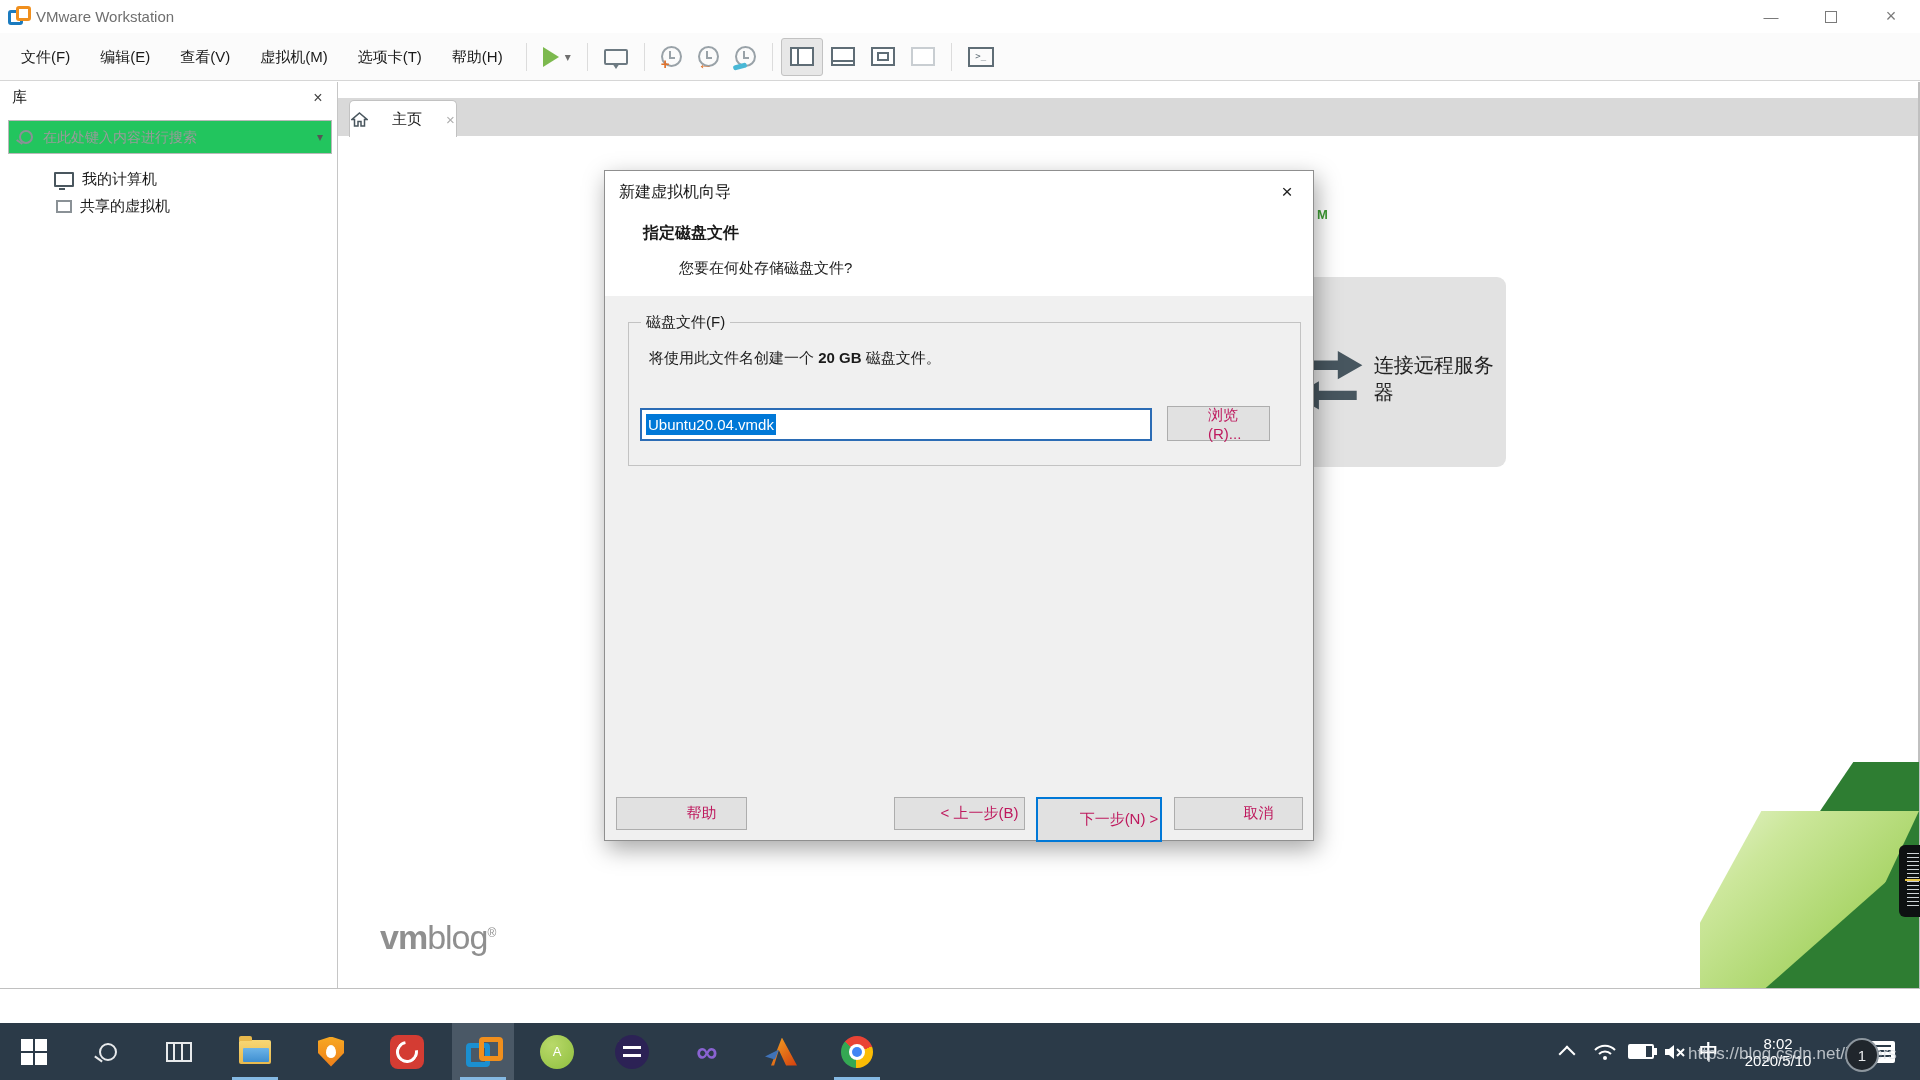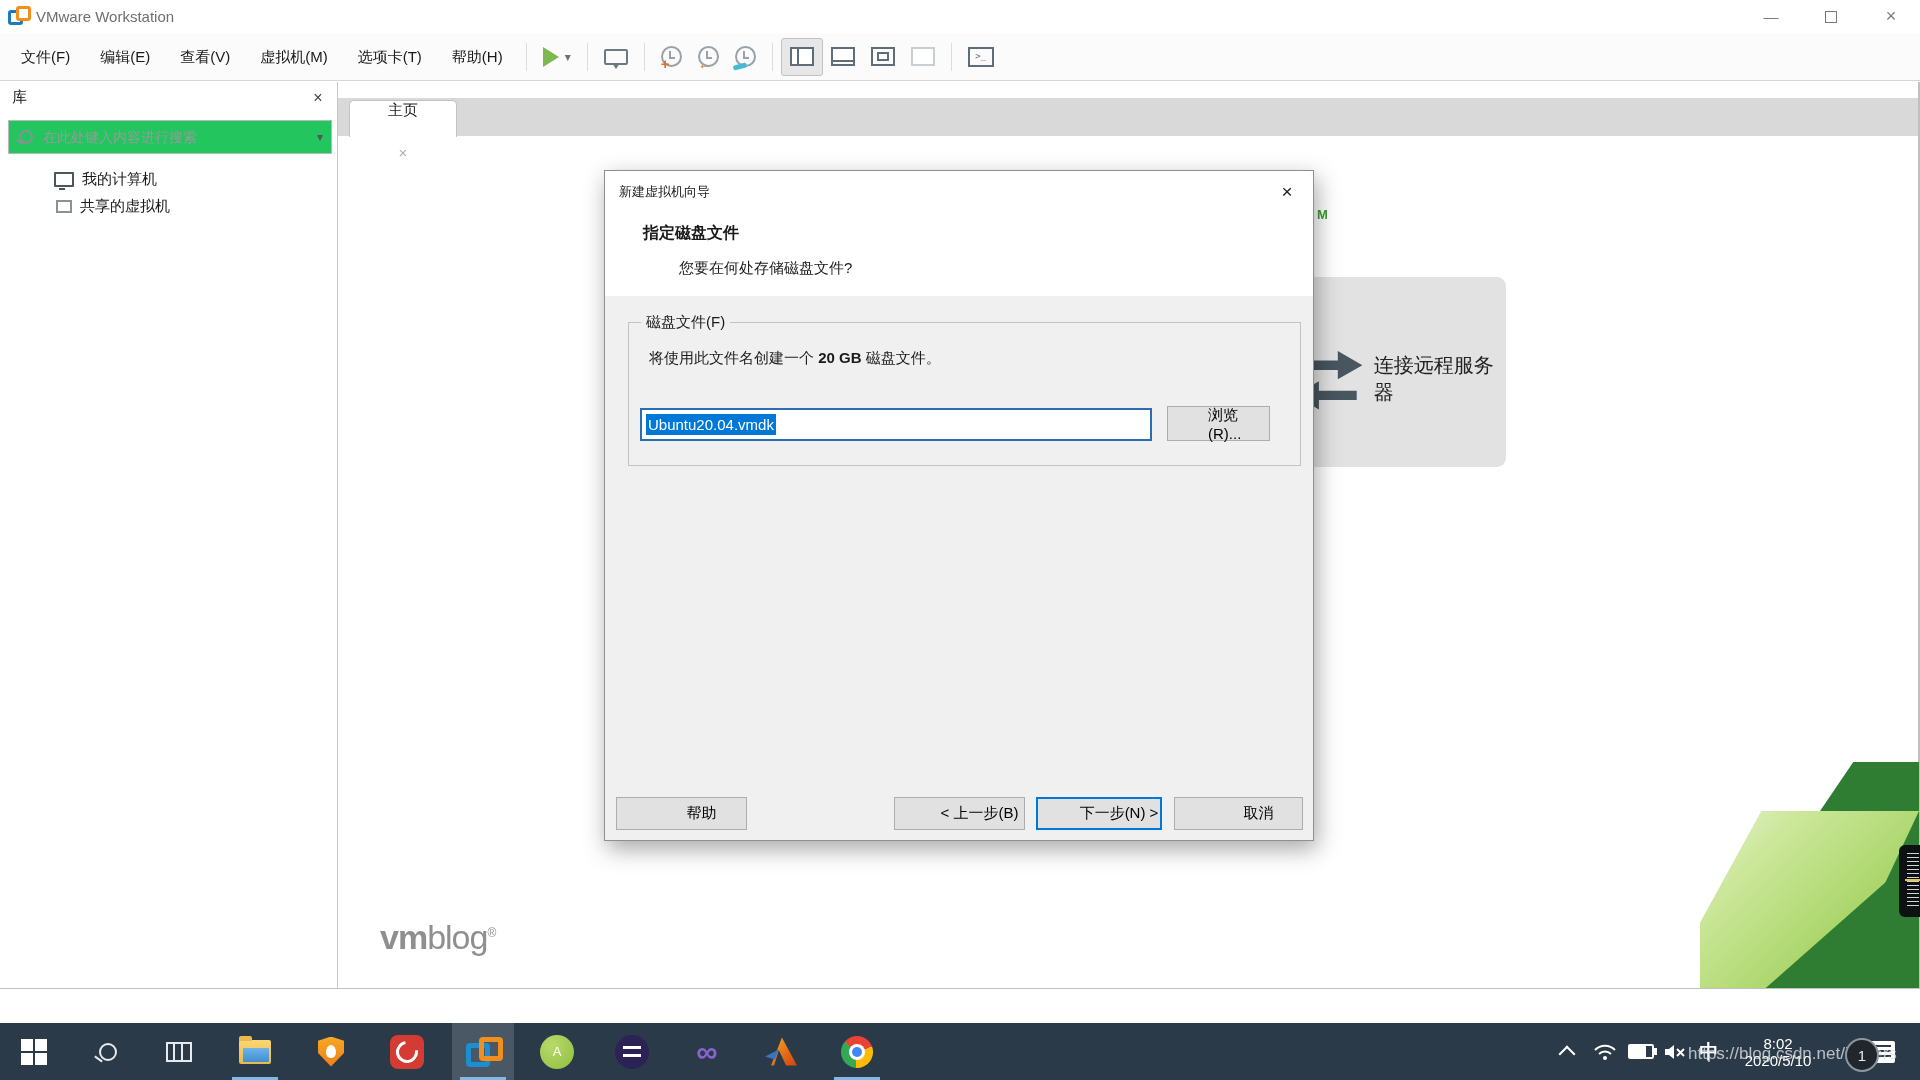--- a/index.html
+++ b/index.html
@@ -52,21 +52,21 @@
   .mon-ico{width:16px;height:11px;border:2px solid #49565e;border-radius:1px;margin:0 8px 0 40px;position:relative;}
   .mon-ico:after{content:"";position:absolute;left:3px;bottom:-5px;width:6px;height:3px;border-bottom:2px solid #49565e;}
   .shared-ico{width:12px;height:9px;border:2px solid #8a9196;margin:0 8px 0 42px;position:relative;background:#fff;}
   .shared-ico:before{content:"";position:absolute;left:-5px;top:-5px;width:12px;height:9px;border:2px solid #8a9196;background:#fff;z-index:-1;}
   #sb-border{left:337px;top:82px;width:1px;height:906px;background:#c6c6c6;}
   #frame-bottom{left:0;top:988px;width:1920px;height:1px;background:#c0c0c0;}
   #frame-right{left:1918px;top:82px;width:2px;height:906px;background:#c0c0c0;}
   
   .tabbar{left:338px;top:98px;width:1580px;height:38px;background:#d9d9d9;}
   .tab{left:349px;top:100px;width:106px;height:36px;background:#ffffff;border:1px solid #c2c2c2;border-bottom:none;
-       border-radius:5px 5px 0 0;display:flex;align-items:center;justify-content:center;gap:24px;font-size:15px;flex-direction:column;}
+       border-radius:5px 5px 0 0;display:flex;align-items:center;justify-content:center;gap:24px;font-size:15px;}
   .tab-close{color:#aeaeae;font-size:15px;}
   
   .tile{left:1283px;top:277px;width:223px;height:190px;background:#e2e2e2;border-radius:9px;display:flex;flex-direction:row;align-items:center;}
   .tile-label{font-size:20px;color:#222;margin-top:14px;}
   .hidden-m{left:1317px;top:207px;font-size:13px;font-weight:bold;color:#3f9c35;}
   .brand{left:380px;top:918px;font-size:34px;color:#8f8f8f;letter-spacing:-1px;}
   .brand b{font-weight:bold;}
   .brand sup{font-size:12px;}
   
   .decor{left:1700px;top:755px;width:219px;height:233px;overflow:hidden;}
@@ -77,35 +77,35 @@
       background:linear-gradient(135deg,#f4fae9 0%,#cce79b 35%,#8cc63e 100%);}
   .decor .dk2{position:absolute;left:0;top:0;width:100%;height:100%;
       clip-path:polygon(100% 42%,100% 100%,30% 100%);background:#2e7d32;}
   .osd{left:1899px;top:845px;width:30px;height:72px;background:#0e1112;border-radius:6px 0 0 6px;}
   .osd .ticks{position:absolute;left:8px;top:8px;width:12px;height:56px;
       background:repeating-linear-gradient(to bottom,#cdd3d6 0 1px,transparent 1px 4px);}
   .osd .cur{position:absolute;left:6px;top:34px;width:16px;height:2px;background:#e8c545;}
   
   .dialog{left:604px;top:170px;width:710px;height:671px;background:#f0f0f0;border:1px solid #8f8f8f;
           box-shadow:3px 8px 22px rgba(0,0,0,.35);z-index:20;box-sizing:border-box;}
-  .dlg-titlebar{position:absolute;left:0;top:0;right:0;height:42px;background:#fff;display:flex;align-items:center;padding-left:14px;font-size:13px;}
+  .dlg-titlebar{position:absolute;left:0;top:0;right:0;height:42px;background:#fff;display:flex;align-items:center;padding-left:14px;font-size:16px;}
   .dlg-close{position:absolute;right:0;top:0;width:52px;height:42px;display:flex;align-items:center;justify-content:center;font-size:19px;color:#222;}
   .dlg-header{position:absolute;left:0;top:42px;right:0;height:83px;background:#fff;}
   .dlg-heading{position:absolute;left:38px;top:10px;font-size:16px;font-weight:bold;}
   .dlg-sub{position:absolute;left:74px;top:46px;font-size:15px;}
   .groupbox{position:absolute;left:23px;top:151px;width:671px;height:142px;border:1px solid #c3c3c3;}
   .gb-legend{position:absolute;left:12px;top:-10px;background:#f0f0f0;padding:0 5px;font-size:15px;}
   .gb-desc{position:absolute;left:20px;top:26px;font-size:15px;}
   .filebox{position:absolute;left:11px;top:85px;width:504px;height:29px;background:#fff;border:2px solid #2b6cb5;display:flex;align-items:center;padding-left:4px;}
   .filebox .sel{background:#0078d7;color:#fff;font-size:15px;padding:2px 2px;}
   .browse-btn{position:absolute;left:538px;top:83px;width:103px;height:35px;}
-  .wbtn{background:#e1e1e1;border:1px solid #adadad;font-size:15px;display:flex;align-items:center;justify-content:center;box-sizing:border-box;color:#000000;padding-left:40px;}
+  .wbtn{background:#e1e1e1;border:1px solid #adadad;font-size:15px;display:flex;align-items:center;justify-content:center;box-sizing:border-box;color:#be185d;padding-left:40px;}
   .dlg-help{position:absolute;left:11px;top:626px;width:131px;height:33px;}
   .dlg-back{position:absolute;left:289px;top:626px;width:131px;height:33px;}
-  .dlg-next{position:absolute;left:431px;top:626px;width:126px;height:33px;border:2px solid #0078d7;}
+  .dlg-next{position:absolute;left:431px;top:626px;width:126px;height:45px;border:2px solid #0078d7;}
   .dlg-cancel{position:absolute;left:569px;top:626px;width:129px;height:33px;}
   
   .taskbar{left:0;top:1023px;width:1920px;height:57px;background:#2b3a48;z-index:30;}
   .slot{position:absolute;top:0;width:62px;height:57px;display:flex;align-items:center;justify-content:center;}
   .slot .ul{position:absolute;left:8px;right:8px;bottom:0;height:3px;background:#85b9e3;}
   .slot.hl{background:#4a5866;}
   .start-ico{display:grid;grid-template-columns:12px 12px;grid-gap:2px;}
   .start-ico i{width:12px;height:12px;background:#fff;}
   .tb-search{width:14px;height:14px;border:2px solid #e8eaec;border-radius:50%;position:relative;}
   .tb-search:after{content:"";position:absolute;left:-7px;top:13px;width:9px;height:2px;background:#e8eaec;transform:rotate(35deg);}

